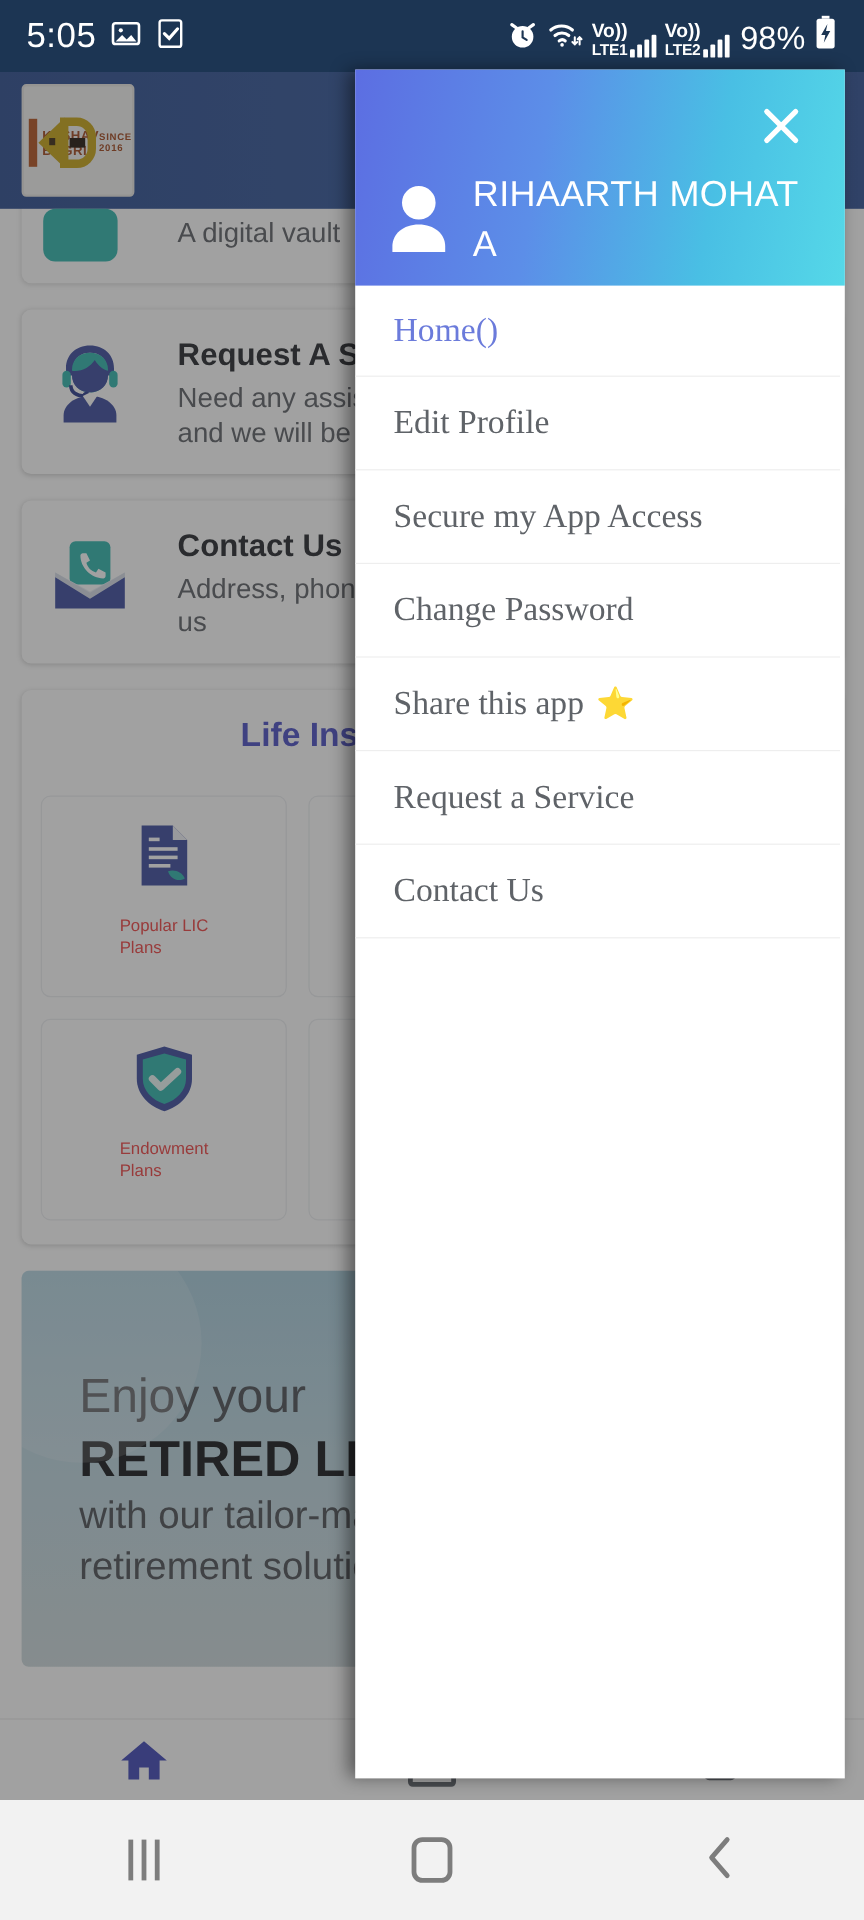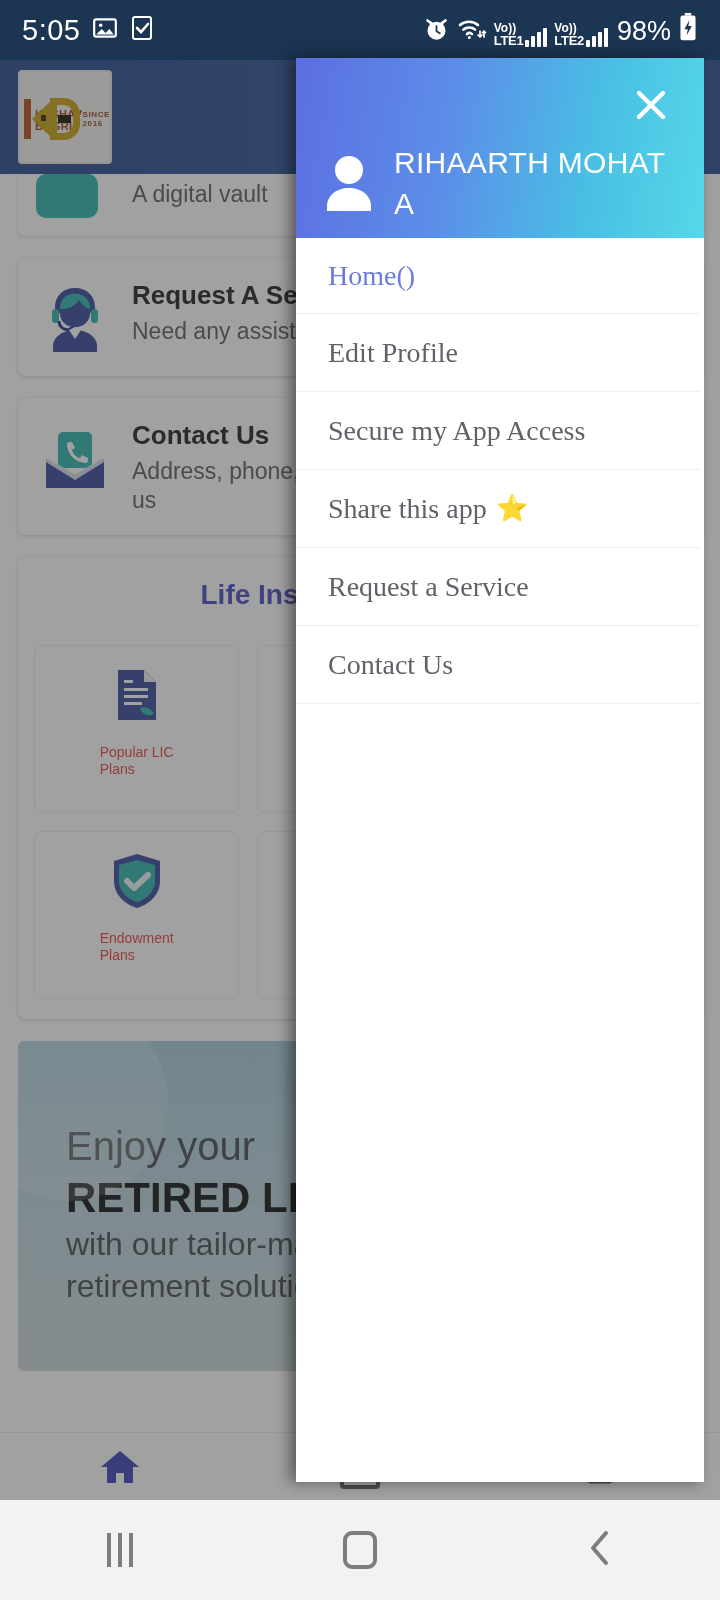--- a/index.html
+++ b/index.html
@@ -23,21 +23,21 @@
     display: flex; align-items: center;
     padding: 0 22px;
     color: #ffffff;
   }
   .sb-left { display: flex; align-items: center; gap: 12px; }
   .sb-clock { font-size: 29px; letter-spacing: 0.5px; }
   .sb-right { margin-left: auto; display: flex; align-items: flex-end; gap: 7px; }
   .sb-icon { display: block; }
   .volte-group { display: flex; align-items: flex-end; gap: 2px; }
   .volte-text { display: flex; flex-direction: column; align-items: flex-start; line-height: 1; }
-  .volte-text .v1 { font-size: 12px; font-weight: bold; }
+  .volte-text .v1 { font-size: 16px; font-weight: bold; }
   .volte-text .v2 { font-size: 13px; font-weight: bold; letter-spacing: -0.3px; }
   .bars { display: flex; align-items: flex-end; gap: 2px; height: 20px; }
   .bars i { display: block; width: 4px; background: #ffffff; border-radius: 1px; }
   .bars i:nth-child(1) { height: 7px; }
   .bars i:nth-child(2) { height: 11px; }
   .bars i:nth-child(3) { height: 15px; }
   .bars i:nth-child(4) { height: 19px; }
   .sb-batt-pct { font-size: 27px; margin-left: 2px; }
 
   
@@ -96,21 +96,21 @@
   .card {
     background: #ffffff;
     border-radius: 8px;
     box-shadow: 0 1px 4px rgba(0,0,0,0.18);
     margin-bottom: 22px;
     padding: 20px 18px;
     display: flex; align-items: flex-start; gap: 18px;
   }
   .card-first { margin-top: -26px; padding-top: 0; height: 88px; overflow: hidden; box-shadow: 0 1px 4px rgba(0,0,0,0.14); }
   .card-ico { flex: 0 0 78px; height: 78px; position: relative; }
-  .card-txt { padding-top: 2px; }
+  .card-txt { padding-top: 2px; margin-left: 16px; }
   .card-title { font-size: 26px; font-weight: bold; color: #23262b; margin-bottom: 6px; white-space: nowrap; }
   .card-sub { font-size: 23px; color: #5d6066; line-height: 1.25; white-space: nowrap; }
   .vault-ico { width: 62px; height: 44px; background: #2fb5ad; border-radius: 10px; margin-top: 26px; }
 
   .section-card {
     background: #ffffff;
     border-radius: 8px;
     box-shadow: 0 1px 4px rgba(0,0,0,0.18);
     padding: 22px 16px 20px;
     margin-bottom: 22px;
@@ -340,20 +340,21 @@
             <rect x="55" y="31" width="7" height="14" rx="3.5" fill="#2fb5ad"></rect>
             <path d="M23 43c0 6 5 9 11 9" stroke="#2a3a8c" stroke-width="3" fill="none"></path>
             <circle cx="36" cy="52" r="3.5" fill="#2a3a8c"></circle>
             <path d="M39 52c-12 0-22 7-22 16v6h44v-6c0-9-10-16-22-16z" fill="#3b4a9e"></path>
             <path d="M33 52l6 9 6-9-6-3z" fill="#ffffff"></path>
           </svg>
         </div>
         <div class="card-txt">
           <div class="card-title">Request A Service</div>
           <div class="card-sub">Need any assistance?</div>
+          <div class="card-sub">and we will be</div>
         </div>
       </div>
 
       <div class="card">
         <div class="card-ico">
           <svg width="78" height="78" viewBox="0 0 78 78">
             <rect x="22" y="14" width="34" height="36" rx="5" fill="#2fb5ad"></rect>
             <path d="M31 26c0-1 1-2 2-2h3l3 6-3 2c1 4 4 7 8 8l2-3 6 3v3c0 1-1 2-2 2-10 0-19-9-19-19z" fill="#ffffff"></path>
             <path d="M10 40l29 16 29-16v28H10z" fill="#e9eef5"></path>
             <path d="M10 40l29 17 29-17v4L39 62 10 44z" fill="#d6dde8"></path>
@@ -541,20 +542,23 @@
       <div class="menu-item active">
         <span>Home()</span>
       </div>
       <div class="menu-item">
         <span>Edit Profile</span>
       </div>
       <div class="menu-item">
         <span>Secure my App Access</span>
       </div>
       <div class="menu-item">
+        <span>Change Password</span>
+      </div>
+      <div class="menu-item">
         <span>Share this app</span>
         <span class="menu-star">⭐</span>
       </div>
       <div class="menu-item">
         <span>Request a Service</span>
       </div>
       <div class="menu-item">
         <span>Contact Us</span>
       </div>
     </div>

